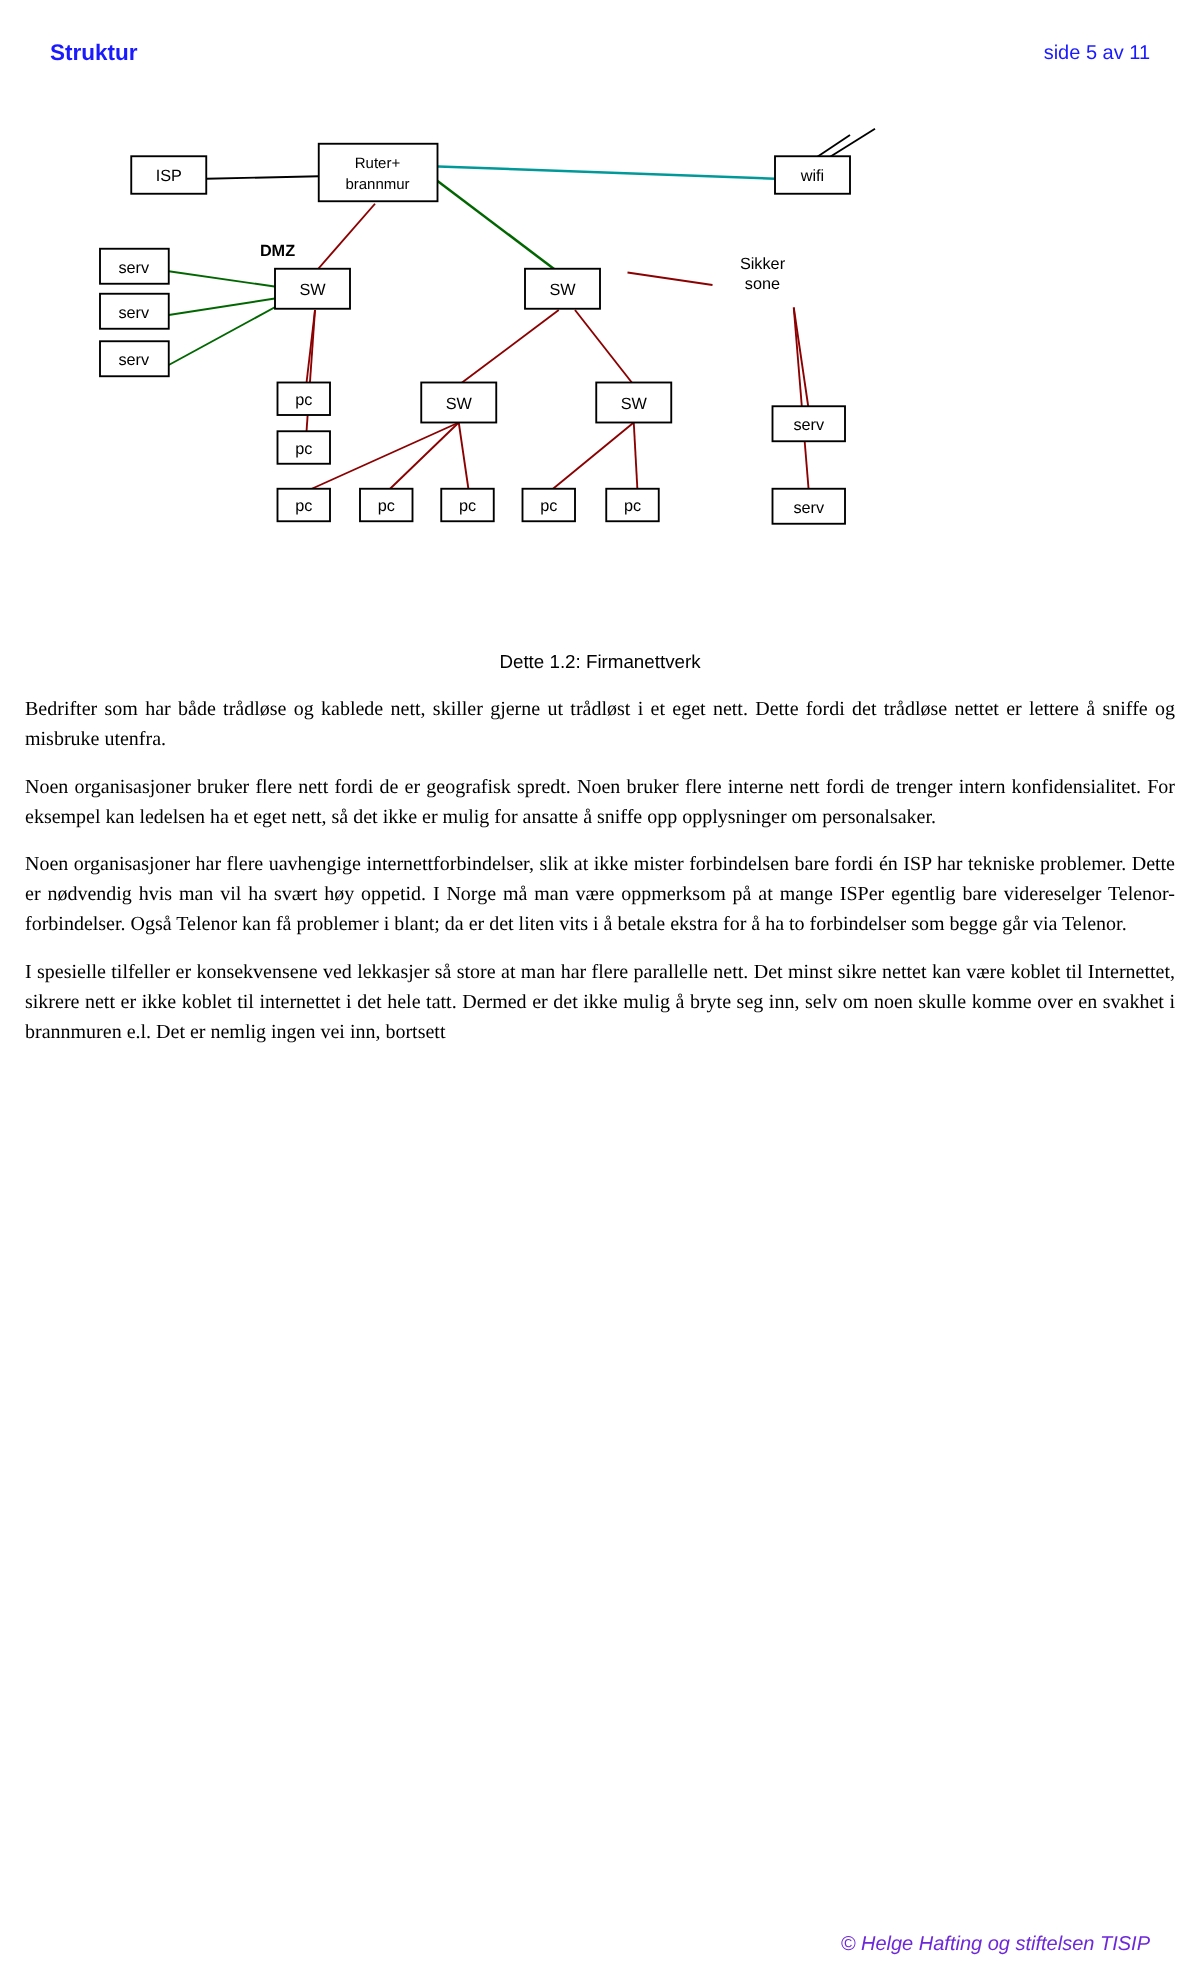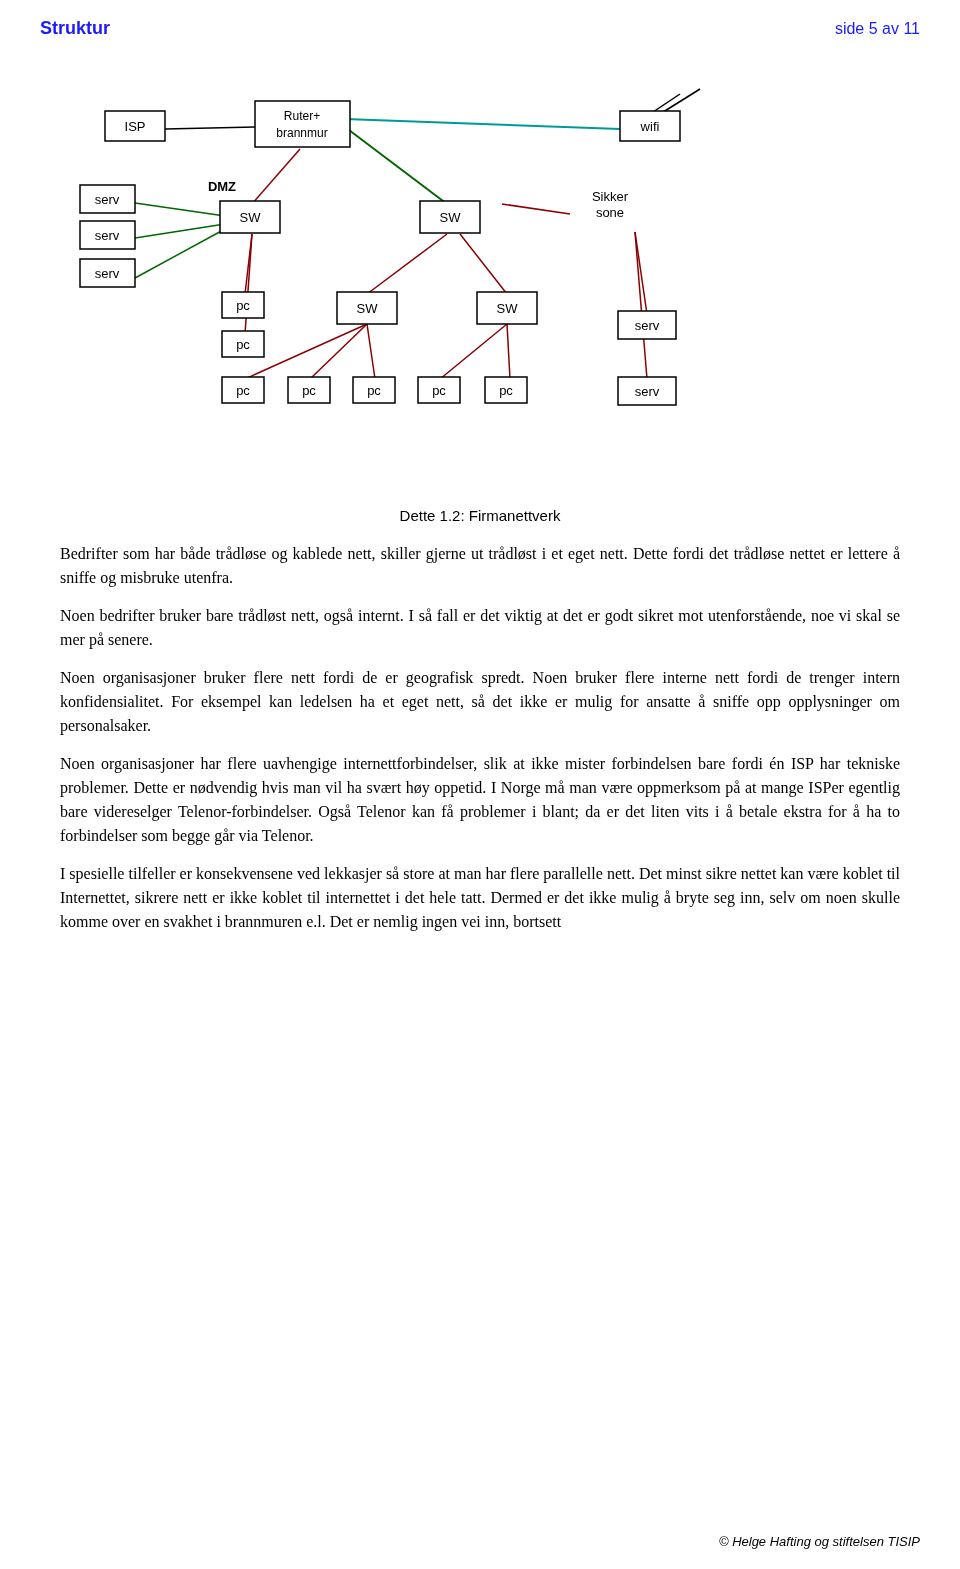--- a/index.html
+++ b/index.html
@@ -11,21 +11,21 @@
       min-height: 1569px;
       position: relative;
       padding: 0;
     }
 
     
     .page-header {
       display: flex;
       justify-content: space-between;
       align-items: center;
-      padding: 18px 40px 10px 40px;
+      padding: 32px 40px 10px 40px;
       border-bottom: none;
     }
     .header-left {
       color: #1a1aff;
       font-size: 18px;
       font-weight: bold;
       font-family: Arial, sans-serif;
     }
     .header-right {
       color: #1a1aff;
@@ -52,44 +52,44 @@
     
     .figure-caption {
       text-align: center;
       font-size: 15px;
       font-family: Arial, sans-serif;
       margin: 8px 0 18px 0;
     }
 
     
     .content {
-      padding: 0 60px;
+      padding: 0 20px;
       font-size: 16px;
       line-height: 1.5;
     }
 
     .content p {
       margin-bottom: 14px;
       text-align: justify;
     }
 
     .section-heading {
       font-size: 17px;
       font-weight: bold;
       margin: 20px 0 12px 0;
       font-family: Arial, sans-serif;
     }
 
     
     .page-footer {
       position: absolute;
-      bottom: 20px;
+      bottom: 4px;
       right: 40px;
-      font-size: 13px;
-      color: #000000;
+      font-size: 16px;
+      color: #6d28d9;
       font-family: Arial, sans-serif;
       font-style: italic;
     }
   </style>
 </head>
 <body>
 
 <div class="page-header">
   <span class="header-left">Struktur</span>
   <span class="header-right">side 5 av 11</span>
@@ -198,21 +198,20 @@
   </svg>
 </div>
 
 <div class="figure-caption">Dette 1.2: Firmanettverk</div>
 
 <div class="content">
 
   <p>Bedrifter som har både trådløse og kablede nett, skiller gjerne ut trådløst i et eget nett. Dette fordi det trådløse nettet er lettere å sniffe og misbruke utenfra.</p>
 
 
-  <p>Noen bedrifter bruker bare trådløst nett, også internt. I så fall er det viktig at det er godt sikret mot utenforstående, noe vi skal se mer på senere.</p>
 
 
   <p>Noen organisasjoner bruker flere nett fordi de er geografisk spredt. Noen bruker flere interne nett fordi de trenger intern konfidensialitet. For eksempel kan ledelsen ha et eget nett, så det ikke er mulig for ansatte å sniffe opp opplysninger om personalsaker.</p>
 
   <p>Noen organisasjoner har flere uavhengige internettforbindelser, slik at ikke mister forbindelsen bare fordi én ISP har tekniske problemer. Dette er nødvendig hvis man vil ha svært høy oppetid. I Norge må man være oppmerksom på at mange ISPer egentlig bare videreselger Telenor-forbindelser. Også Telenor kan få problemer i blant; da er det liten vits i å betale ekstra for å ha to forbindelser som begge går via Telenor.</p>
 
   <p>I spesielle tilfeller er konsekvensene ved lekkasjer så store at man har flere parallelle nett. Det minst sikre nettet kan være koblet til Internettet, sikrere nett er ikke koblet til internettet i det hele tatt. Dermed er det ikke mulig å bryte seg inn, selv om noen skulle komme over en svakhet i brannmuren e.l. Det er nemlig ingen vei inn, bortsett</p>
 
 </div>
 

